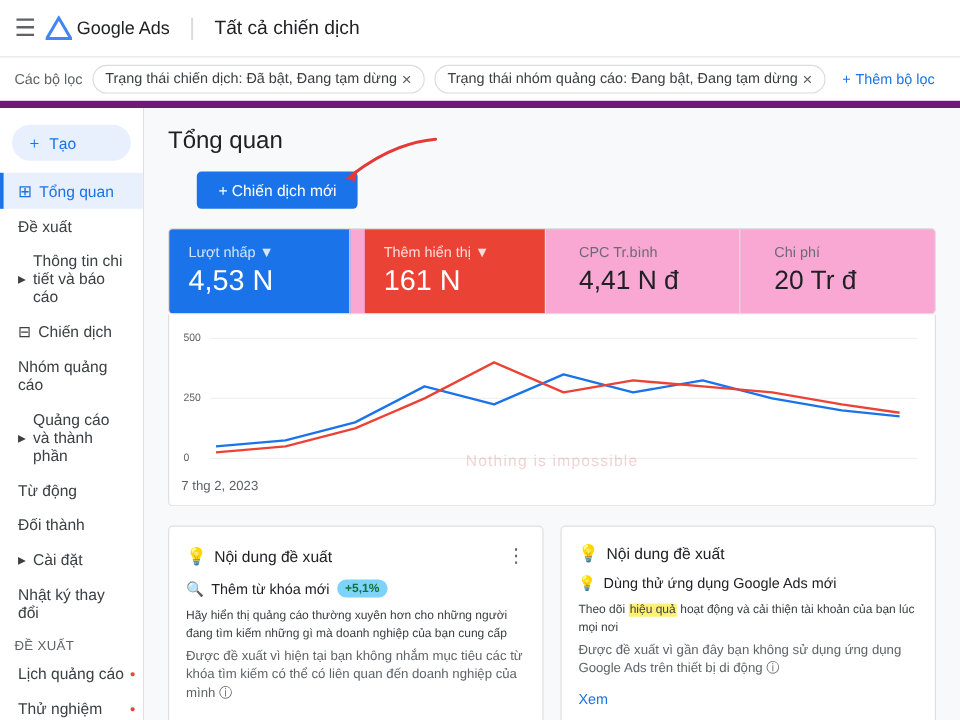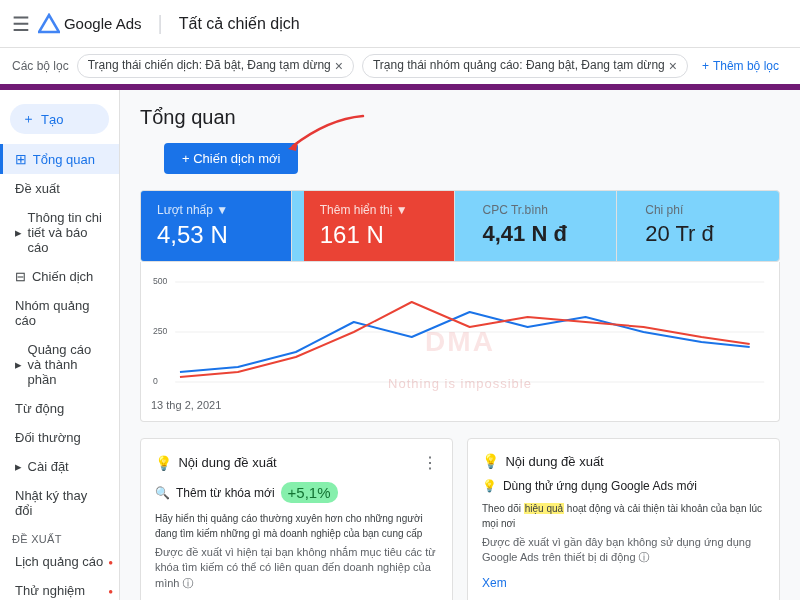--- a/index.html
+++ b/index.html
@@ -60,21 +60,21 @@
 
     
     .new-campaign-area { position: relative; display: inline-block; margin-bottom: 16px; padding-left: 24px; }
     .new-campaign-btn {
       display: flex; align-items: center; gap: 6px;
       background: #1a73e8; color: #fff; border: none; border-radius: 4px;
       padding: 8px 18px; font-size: 13px; cursor: pointer; font-weight: 500;
     }
 
     
-    .metrics-row { display: flex; gap: 12px; margin-bottom: 0; border: 1px solid #e0e0e0; border-radius: 4px; overflow: hidden; background: #7dd3fc; }
+    .metrics-row { display: flex; gap: 12px; margin-bottom: 0; border: 1px solid #e0e0e0; border-radius: 4px; overflow: hidden; background: #f9a8d4; }
     .metric-card { flex: 1; padding: 12px 16px; border-right: 1px solid #e0e0e0; }
     .metric-card:last-child { border-right: none; }
     .metric-card.blue { background: #1a73e8; color: #fff; }
     .metric-card.red { background: #ea4335; color: #fff; }
     .metric-header { display: flex; align-items: center; gap: 4px; font-size: 12px; margin-bottom: 4px; opacity: 0.9; }
     .metric-value { font-size: 24px; font-weight: 400; }
     .metric-card.blue .metric-header, .metric-card.red .metric-header { color: rgba(255,255,255,0.9); }
     .metric-card.blue .metric-value, .metric-card.red .metric-value { color: #fff; }
 
     
@@ -83,21 +83,21 @@
     .chart-watermark2 { position: absolute; bottom: 30px; left: 50%; transform: translateX(-50%); font-size: 13px; color: rgba(200,80,80,0.25); pointer-events: none; white-space: nowrap; letter-spacing: 1px; }
 
     
     .cards-row { display: flex; gap: 14px; }
     .suggestion-card { flex: 1; background: #fff; border: 1px solid #e0e0e0; border-radius: 4px; padding: 14px; min-width: 0; }
     .card-header { display: flex; align-items: center; justify-content: space-between; margin-bottom: 10px; }
     .card-title-row { display: flex; align-items: center; gap: 6px; }
     .card-icon { color: #fbbc04; font-size: 14px; }
     .card-title { font-size: 13px; color: #202124; font-weight: 500; }
     .card-menu { color: #5f6368; cursor: pointer; font-size: 16px; }
-    .card-tag { font-size: 15px; color: #137333; background: #86efac; border-radius: 10px; padding: 2px 7px; font-weight: 400; }
+    .card-tag { font-size: 10px; color: #137333; background: #7dd3fc; border-radius: 10px; padding: 2px 7px; font-weight: 700; }
     .card-subtitle { display: flex; align-items: center; gap: 6px; margin-bottom: 8px; }
     .card-sub-icon { color: #fbbc04; font-size: 12px; }
     .card-sub-text { font-size: 12px; color: #202124; }
     .card-body { font-size: 10px; color: #3c4043; margin-bottom: 4px; line-height: 1.5; }
     .card-note { font-size: 11px; color: #5f6368; margin-bottom: 10px; line-height: 1.4; }
     .card-actions { display: flex; align-items: flex-end; gap: 10px; }
     .btn-text { background: none; border: none; color: #1a73e8; font-size: 12px; cursor: pointer; font-weight: 500; }
     .highlight { background: #fff176; padding: 0 1px; }
 
     svg.chart { width: 100%; height: 120px; }
@@ -162,21 +162,21 @@
       <span>Nhóm quảng cáo</span>
     </div>
     <div class="sidebar-item">
       <span>▸</span>
       <span>Quảng cáo và thành phần</span>
     </div>
     <div class="sidebar-item">
       <span>Từ động</span>
     </div>
     <div class="sidebar-item">
-      <span>Đối thường</span>
+      <span>Đối thành</span>
     </div>
     <div class="sidebar-item">
       <span>▸</span>
       <span>Cài đặt</span>
     </div>
     <div class="sidebar-item">
       <span>Nhật ký thay đổi</span>
     </div>
 
     <div class="sidebar-section">Đề xuất</div>
@@ -214,49 +214,48 @@
       <div class="metric-card red">
         <div class="metric-header">
           <span>Thêm hiển thị ▼</span>
         </div>
         <div class="metric-value">161 N</div>
       </div>
       <div class="metric-card">
         <div class="metric-header" style="color:#5f6368;align-items:center;">
           <span>CPC Tr.bình</span>
         </div>
-        <div class="metric-value" style="font-size:22px;font-weight:bold;">4,41 N đ</div>
+        <div class="metric-value" style="font-size:22px;">4,41 N đ</div>
       </div>
       <div class="metric-card">
         <div class="metric-header" style="color:#5f6368;">
           <span>Chi phí</span>
         </div>
         <div class="metric-value" style="font-size:22px;">20 Tr đ</div>
       </div>
     </div>
 
     
     <div class="chart-area">
-      <div class="chart-watermark">DMA</div>
       <div class="chart-watermark2">Nothing is impossible</div>
       <svg class="chart" viewBox="0 0 640 120" preserveAspectRatio="none">
 
         <text x="2" y="12" font-size="9" fill="#5f6368">500</text>
         <text x="2" y="62" font-size="9" fill="#5f6368">250</text>
         <text x="2" y="112" font-size="9" fill="#5f6368">0</text>
 
         <line x1="25" y1="10" x2="635" y2="10" stroke="#e0e0e0" stroke-width="0.5"></line>
         <line x1="25" y1="60" x2="635" y2="60" stroke="#e0e0e0" stroke-width="0.5"></line>
         <line x1="25" y1="110" x2="635" y2="110" stroke="#e0e0e0" stroke-width="0.5"></line>
 
         <polyline points="30,100 90,95 150,80 210,50 270,65 330,40 390,55 450,45 510,60 570,70 620,75" fill="none" stroke="#1a73e8" stroke-width="2" stroke-linejoin="round"></polyline>
 
         <polyline points="30,105 90,100 150,85 210,60 270,30 330,55 390,45 450,50 510,55 570,65 620,72" fill="none" stroke="#ea4335" stroke-width="2" stroke-linejoin="round"></polyline>
       </svg>
-      <div style="font-size:11px;color:#5f6368;margin-top:4px;">13 thg 2, 2021</div>
+      <div style="font-size:11px;color:#5f6368;margin-top:4px;">7 thg 2, 2023</div>
     </div>
 
     
     <div class="cards-row">
 
       <div class="suggestion-card">
         <div class="card-header">
           <div class="card-title-row">
             <span class="card-icon">💡</span>
             <span class="card-title">Nội dung đề xuất</span>

